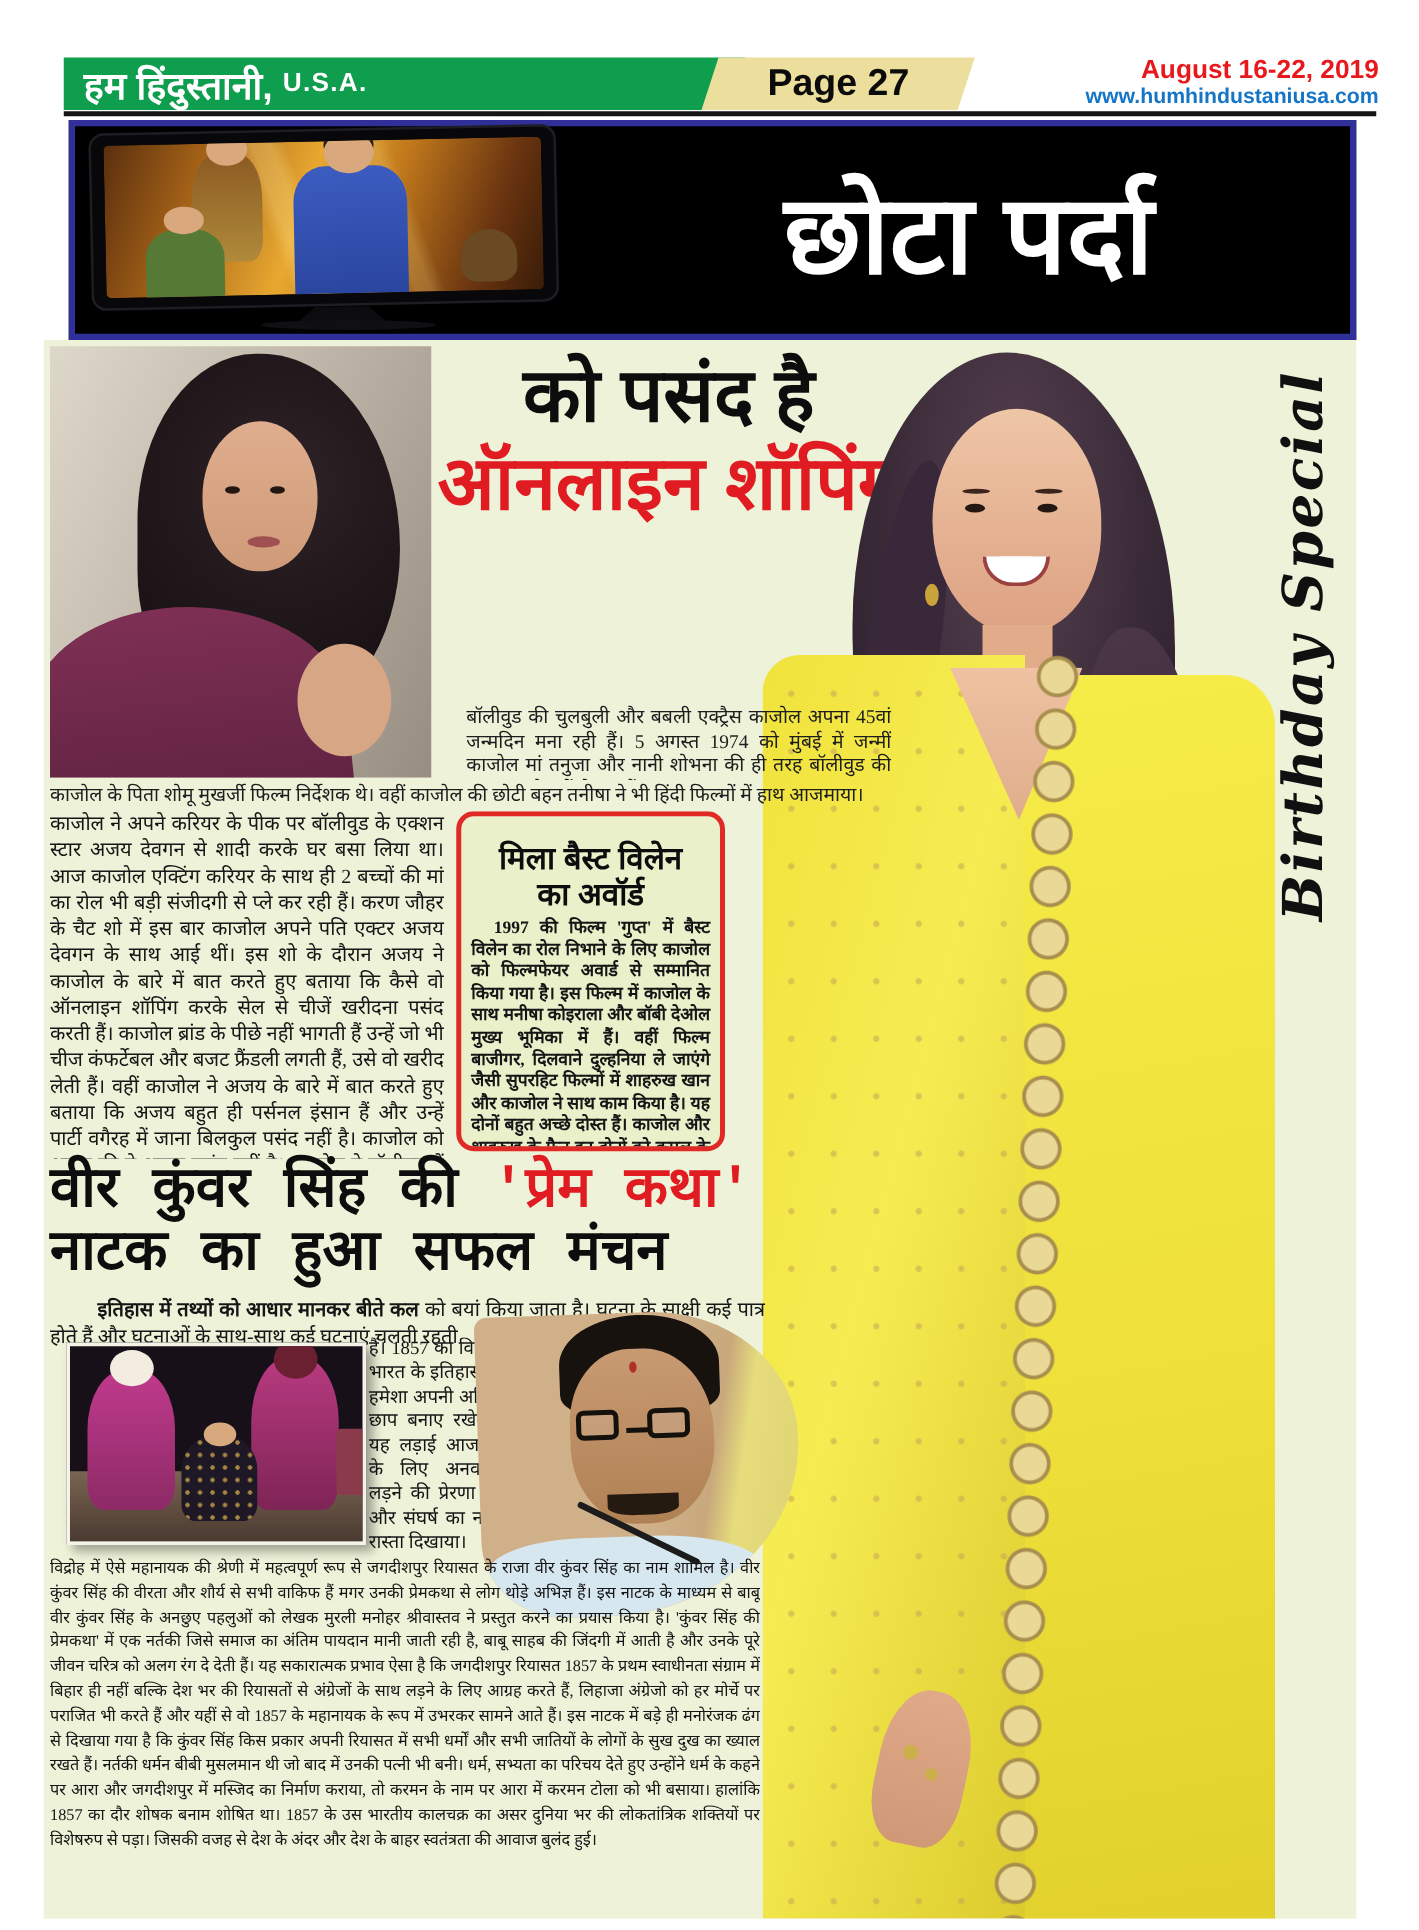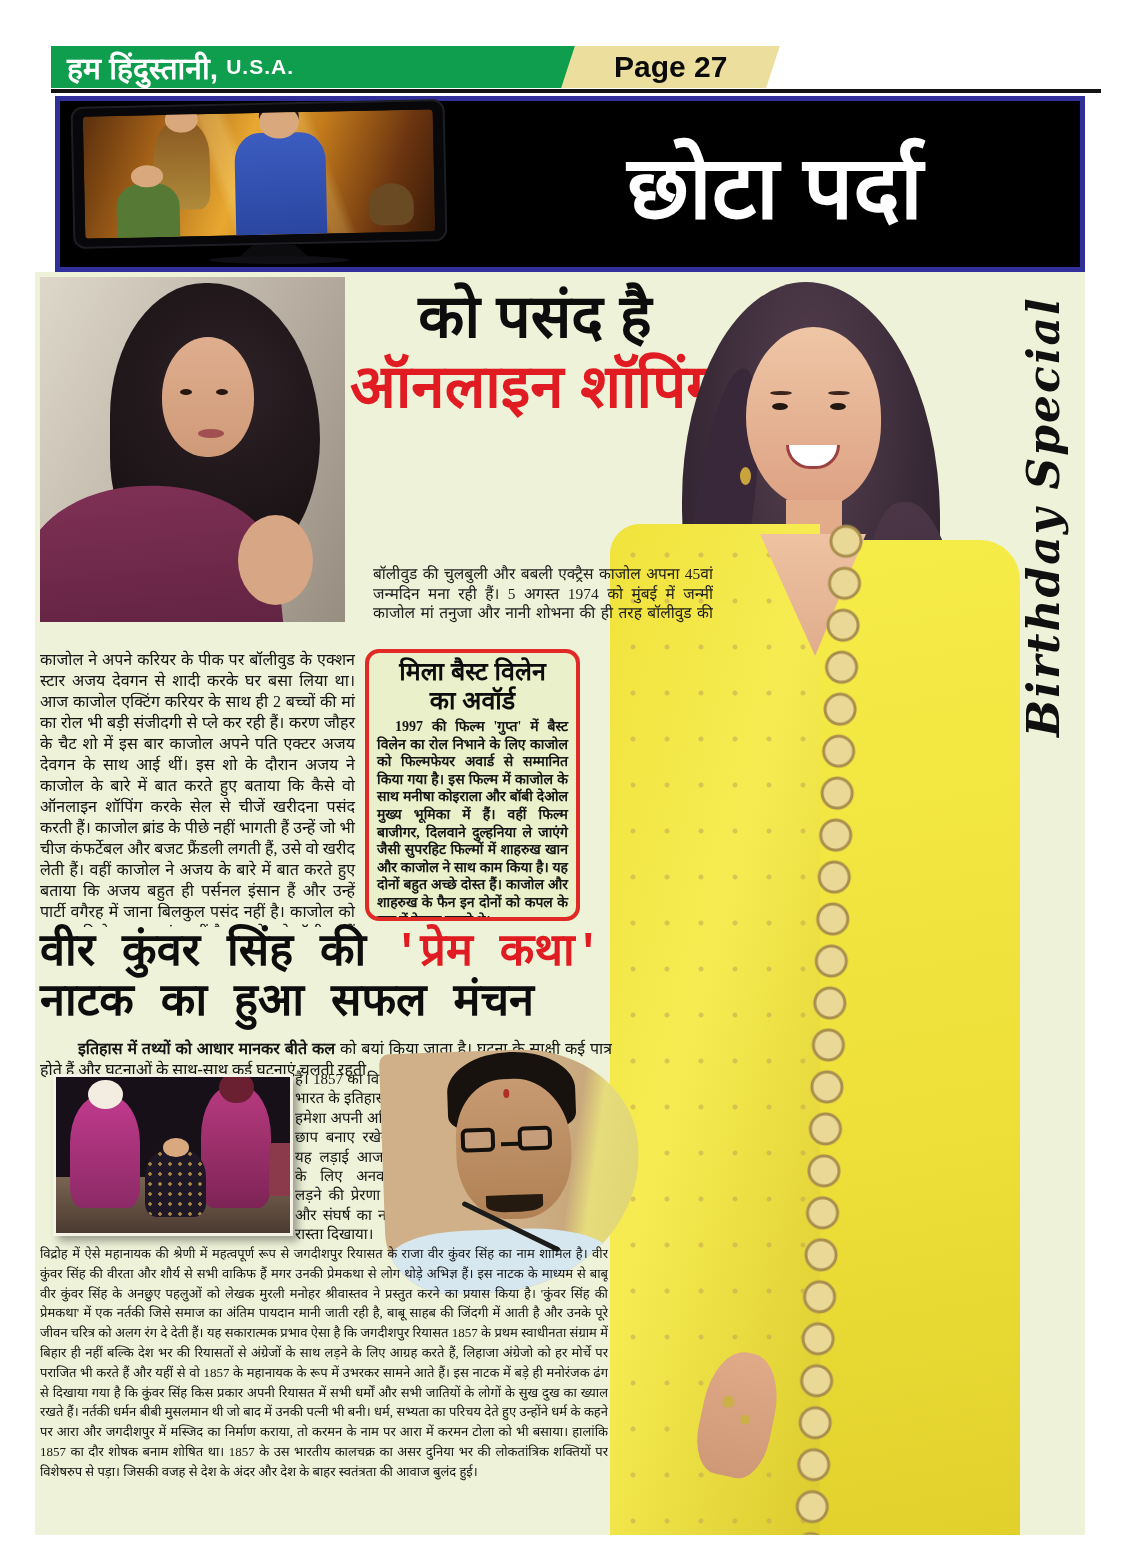--- a/index.html
+++ b/index.html
@@ -79,21 +79,21 @@
   
   .intro { left:338px; top:292px; width:340px; height:60px; font-size:15.5px;
     line-height:19.5px; text-align:justify; color:#1d1d1d; overflow:hidden; }
   .intro2 { left:5px; top:352px; width:690px; height:23px; font-size:15.5px;
     white-space:nowrap; color:#1d1d1d; overflow:hidden; }
 
   
   .art1-body { left:5px; top:377px; width:540px; height:278px; font-size:16px;
     line-height:21px; text-align:justify; color:#151515; overflow:hidden; }
   .award-box { float:right; width:215px; height:272px; margin:0 0 6px 10px;
-    border:4px solid #e12a26; border-radius:14px; background:#e9f0ca; padding:4px 8px; overflow:hidden; }
+    border:4px solid #e12a26; border-radius:14px; background:#e9f0ca; padding:20px 8px; overflow:hidden; }
   .award-title { text-align:center; font-family:"Liberation Sans", sans-serif; font-weight:bold;
     font-size:25px; line-height:29px; color:#0d0d0d; }
   .award-body { margin-top:3px; font-size:14px; line-height:17.6px; font-weight:bold;
     text-align:justify; text-indent:18px; color:#161616; }
 
   
   .art2-h1, .art2-h2 { left:5px; font-family:Liberation Mono, monospace; font-weight:bold;
     font-size:45px; line-height:52px; color:#0d0d0d; white-space:nowrap; }
   .art2-h1 { top:656px; }
   .art2-h1 .red { color:#e11b22; }
@@ -180,20 +180,24 @@
 <body>
 
 <div class="abs header" style="left:16px;top:0;width:1135px;height:95px;">
   <div class="abs header-green">
     <span class="masthead-hindi">हम हिंदुस्तानी,</span>
     <span class="masthead-usa">U.S.A.</span>
   </div>
   <div class="abs header-tab">
     <span>Page 27</span>
   </div>
+  <div class="abs header-right">
+    <div class="issue-date">August 16-22, 2019</div>
+    <div class="website">www.humhindustaniusa.com</div>
+  </div>
   <div class="abs header-rule"></div>
 </div>
 
 <div class="abs banner">
   <div class="abs tv">
     <div class="abs tv-frame">
       <div class="tv-screen">
         <div class="abs tvf-woman"></div>
         <div class="abs tvf-guard"></div>
         <div class="abs tvf-boy"></div>
@@ -240,20 +244,21 @@
     <div class="abs k-jacket"></div>
     <div class="abs k-drape"></div>
     <div class="abs k-chest"></div>
     <div class="abs k-trim"></div>
     <div class="abs k-hand"></div>
   </div>
 
   <div class="abs side-label">Birthday Special</div>
 
   <div class="abs intro">बॉलीवुड की चुलबुली और बबली एक्ट्रैस काजोल अपना 45वां जन्मदिन मना रही हैं। 5 अगस्त 1974 को मुंबई में जन्मीं काजोल मां तनुजा और नानी शोभना की ही तरह बॉलीवुड की सफल एक्ट्रैस में से एक हैं।</div>
+  <div class="abs intro2">काजोल के पिता शोमू मुखर्जी फिल्म निर्देशक थे। वहीं काजोल की छोटी बहन तनीषा ने भी हिंदी फिल्मों में हाथ आजमाया।</div>
 
   <div class="abs art1-body">
     <div class="award-box">
       <div class="award-title">मिला बैस्ट विलेन</div>
       <div class="award-title">का अवॉर्ड</div>
       <div class="award-body">1997 की फिल्म 'गुप्त' में बैस्ट विलेन का रोल निभाने के लिए काजोल को फिल्मफेयर अवार्ड से सम्मानित किया गया है। इस फिल्म में काजोल के साथ मनीषा कोइराला और बॉबी देओल मुख्य भूमिका में हैं। वहीं फिल्म बाजीगर, दिलवाने दुल्हनिया ले जाएंगे जैसी सुपरहिट फिल्मों में शाहरुख खान और काजोल ने साथ काम किया है। यह दोनों बहुत अच्छे दोस्त हैं। काजोल और शाहरुख के फैन इन दोनों को कपल के रूप में देखना चाहते थे।</div>
     </div>
     <span>काजोल ने अपने करियर के पीक पर बॉलीवुड के एक्शन स्टार अजय देवगन से शादी करके घर बसा लिया था। आज काजोल एक्टिंग करियर के साथ ही 2 बच्चों की मां का रोल भी बड़ी संजीदगी से प्ले कर रही हैं। करण जौहर के चैट शो में इस बार काजोल अपने पति एक्टर अजय देवगन के साथ आई थीं। इस शो के दौरान अजय ने काजोल के बारे में बात करते हुए बताया कि कैसे वो ऑनलाइन शॉपिंग करके सेल से चीजें खरीदना पसंद करती हैं। काजोल ब्रांड के पीछे नहीं भागती हैं उन्हें जो भी चीज कंफर्टेबल और बजट फ्रैंडली लगती हैं, उसे वो खरीद लेती हैं। वहीं काजोल ने अजय के बारे में बात करते हुए बताया कि अजय बहुत ही पर्सनल इंसान हैं और उन्हें पार्टी वगैरह में जाना बिलकुल पसंद नहीं है। काजोल को अजय की ये आदत पसंद नहीं है। काजोल ने बॉलीवुड में अपने करियर की शुरुआत 1992 में की है। फिल्म 'बेखुदी' उनकी पहली फिल्म है। इस फिल्म को राहुल रवैल द्वारा निर्देशित किया गया है। यह फिल्म प्रेम कहानी पर आधारित है। इसमें काजोल के विपरीत अभिनेता कमल सदाना ने मुख्य भूमिका निभाई है। काजोल की दूसरी फिल्म 'बाजीगर' 1993 में बॉक्स ऑफिस पर सुपरहिट रही थी। इस फिल्म में एक्टिंग के जरिए काजोल का नाम बैस्ट अभिनेत्रियों के साथ जुड़ गया।</span>
   </div>
 

